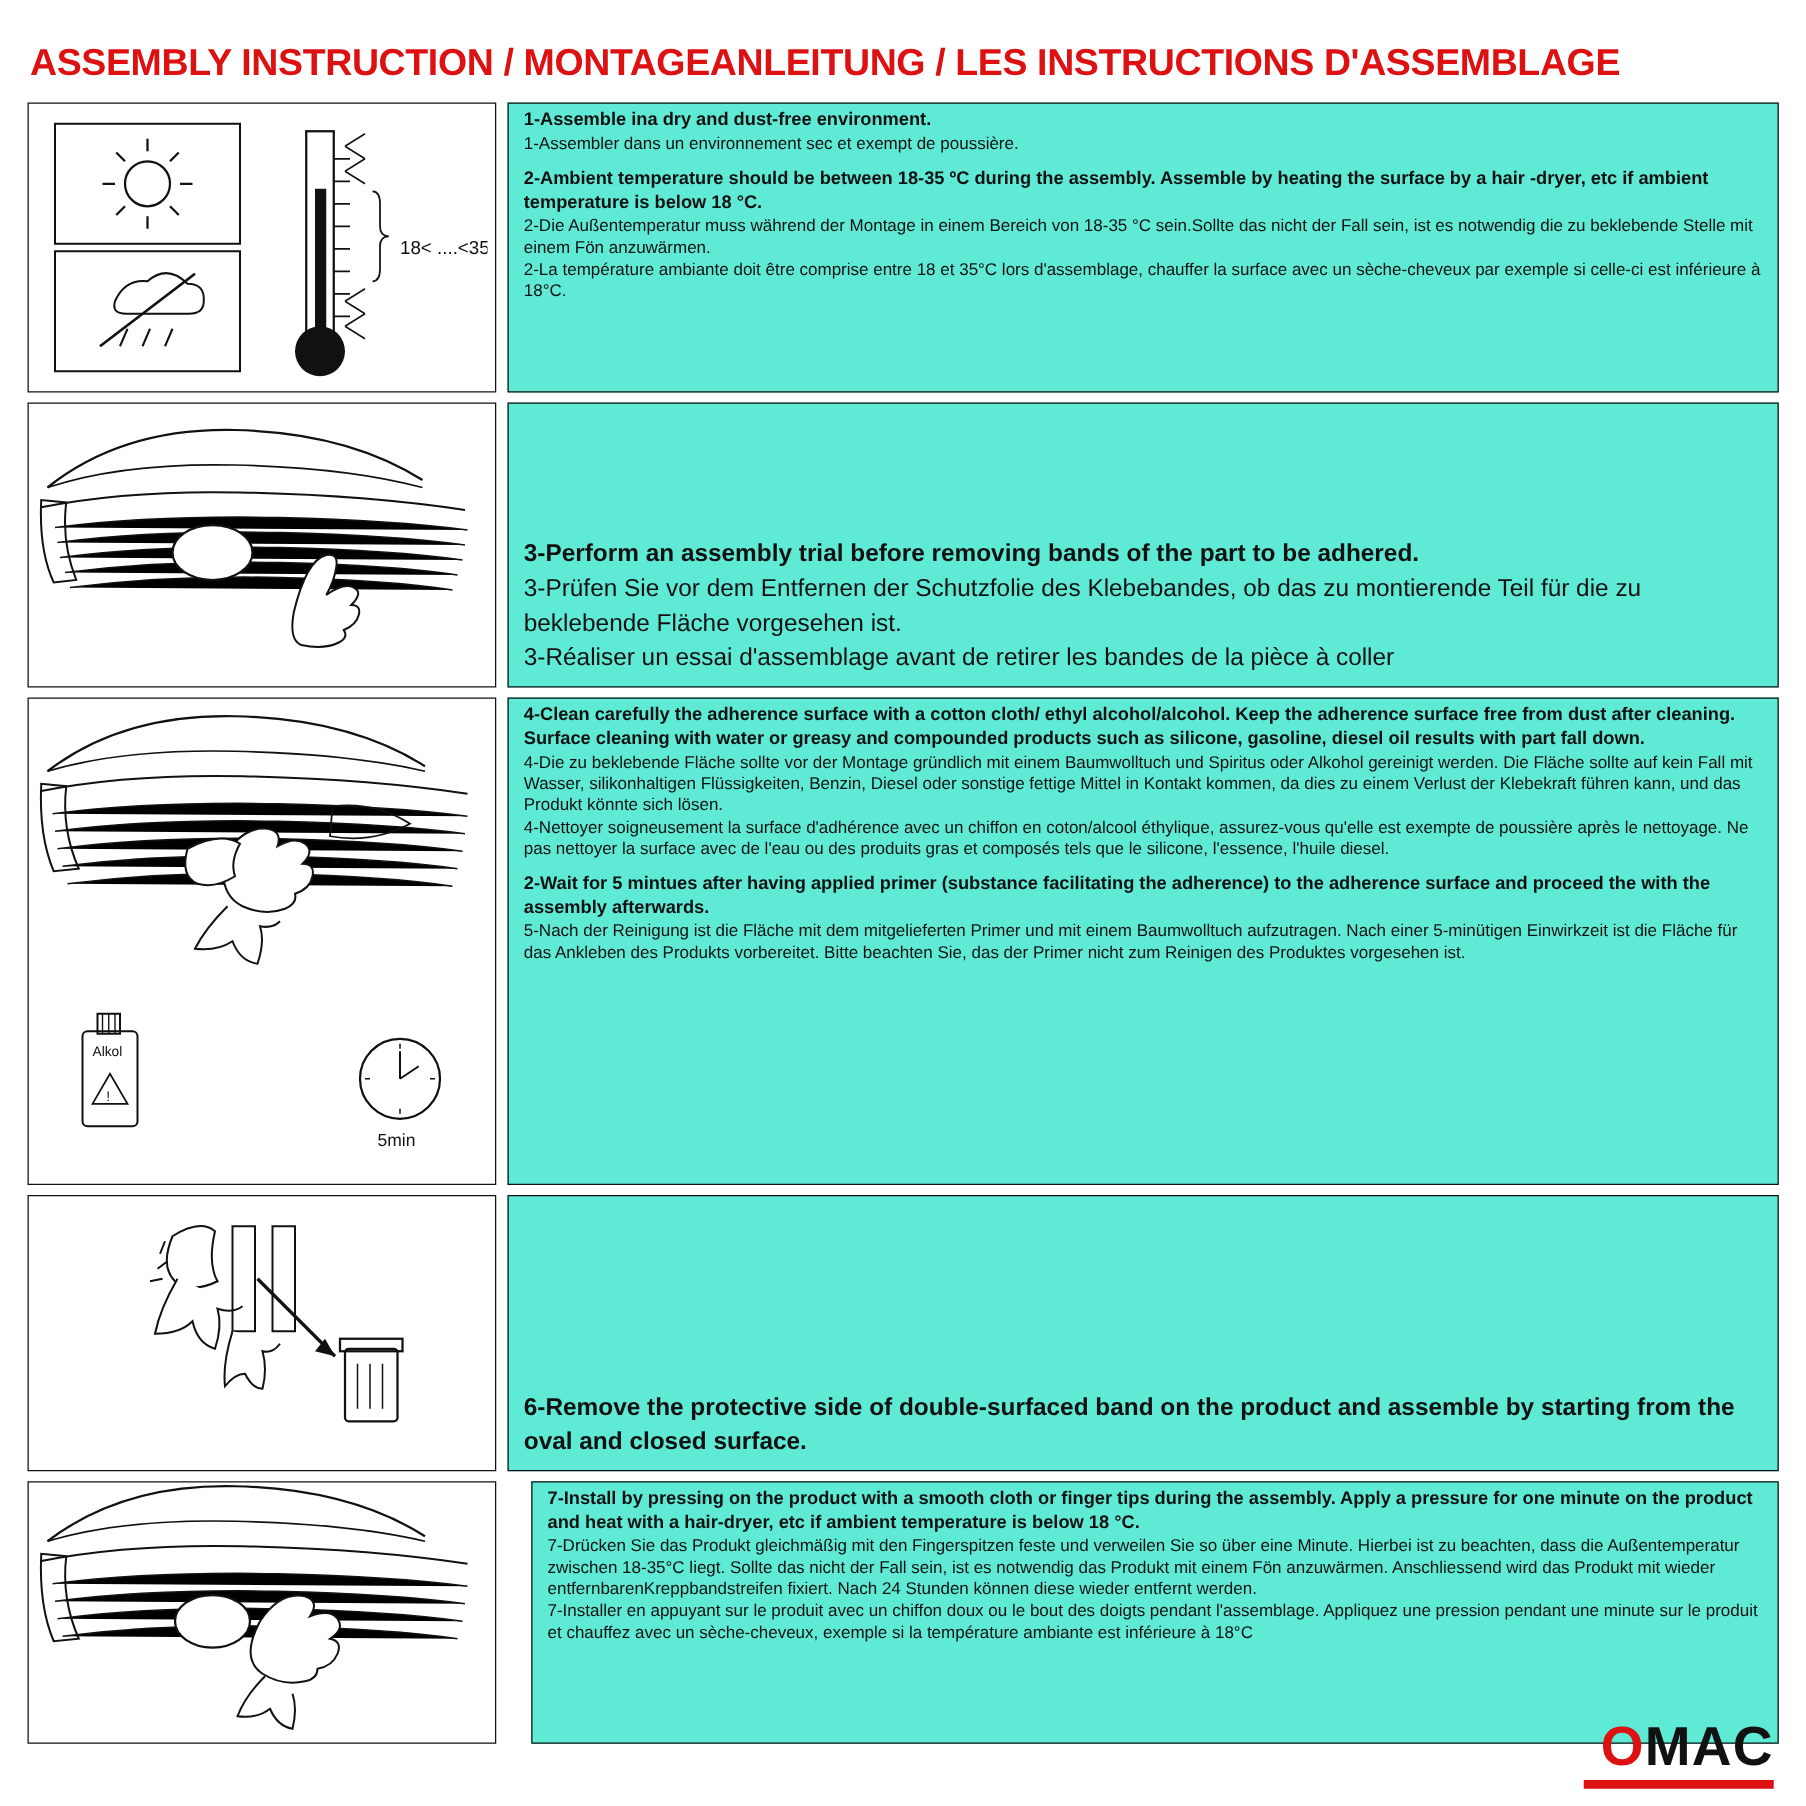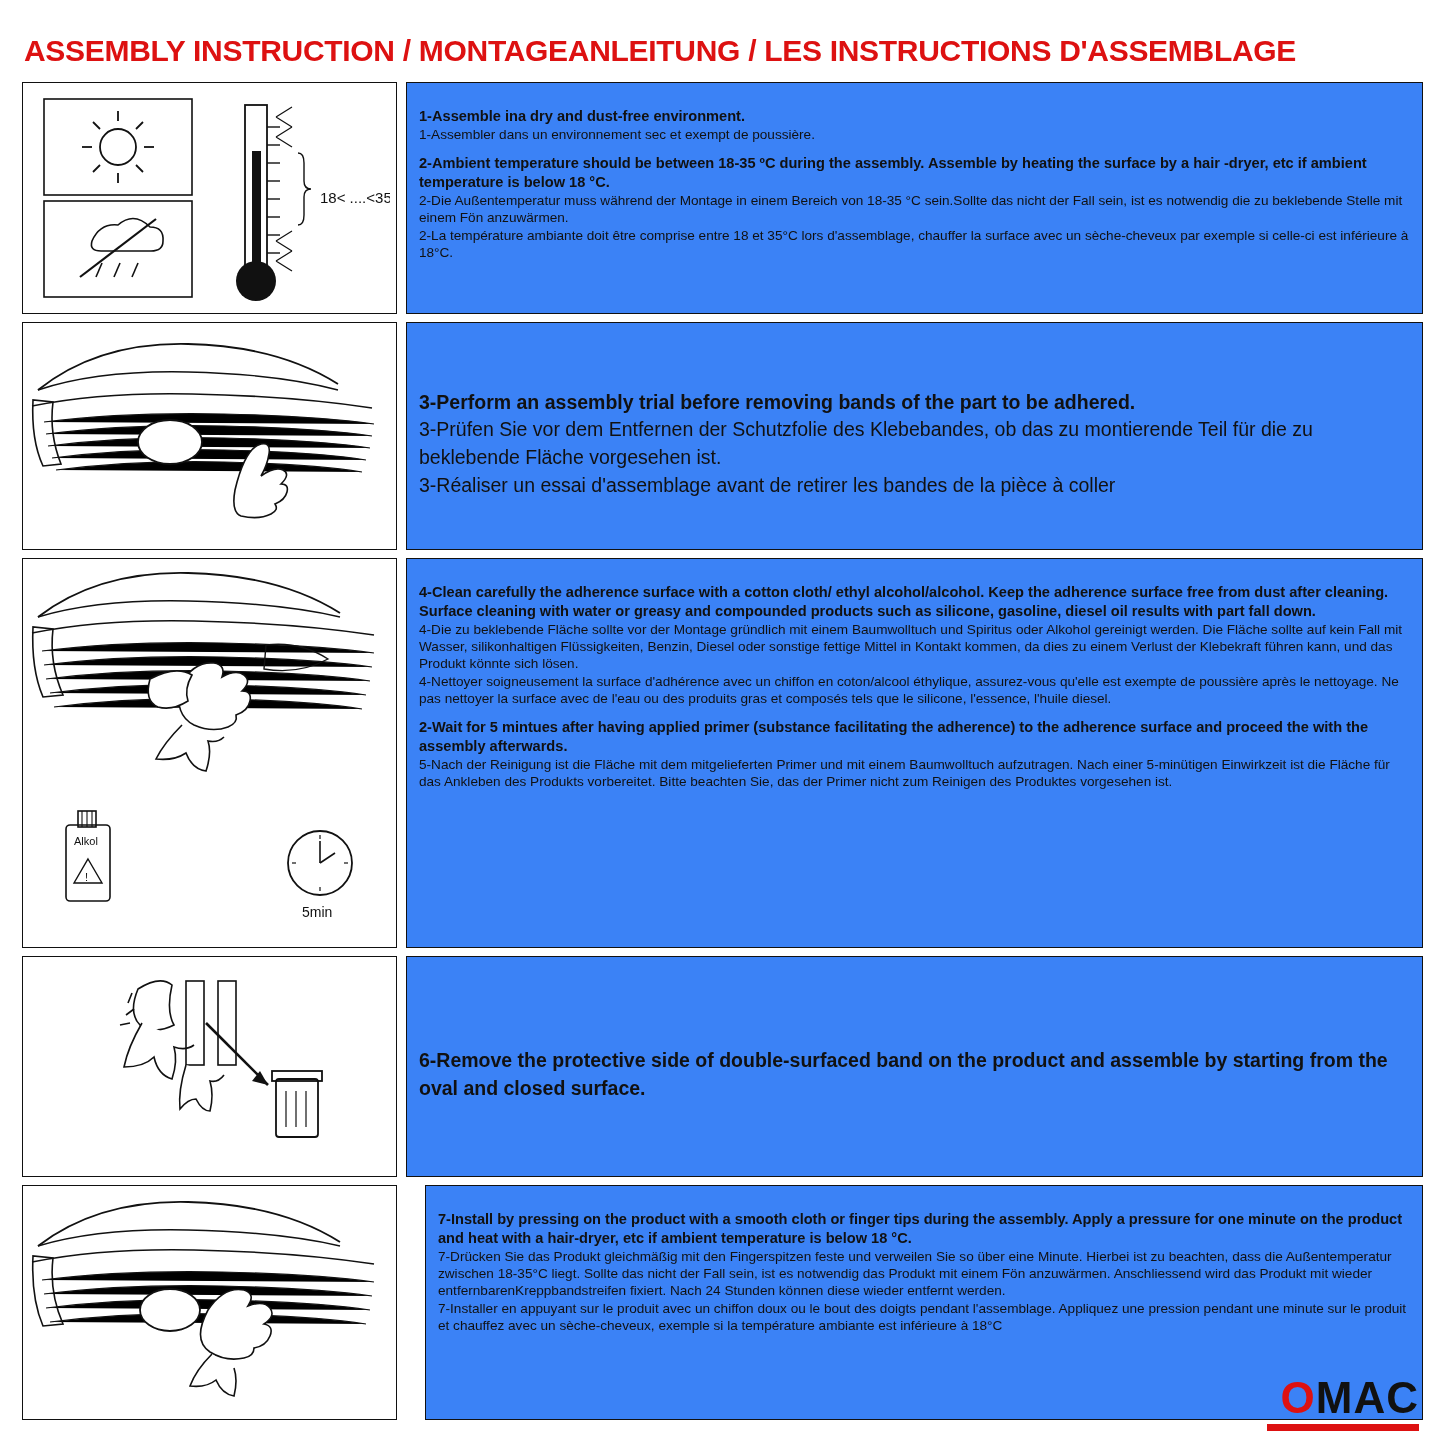--- a/index.html
+++ b/index.html
@@ -11,38 +11,38 @@
     white-space:nowrap;margin:16px 0 14px 2px;
   }
 
   .rows{display:flex;flex-direction:column;gap:8px;}
   .row{display:flex;gap:9px;align-items:stretch;}
   .cell-img{
     width:375px;border:1.5px solid #111;box-sizing:border-box;background:#fff;
     display:flex;align-items:center;justify-content:center;position:relative;
   }
   .cell-txt{
-    flex:1;border:1.5px solid #111;box-sizing:border-box;background:#3b82f6;
-    padding:24px 12px 8px 12px;
-  }
-  .cell-txt.center{display:flex;flex-direction:column;justify-content:center;}
+    flex:1;border:1.5px solid #111;box-sizing:border-box;background:#5eead4;
+    padding:4px 12px 8px 12px;
+  }
+  .cell-txt.center{display:flex;flex-direction:column;justify-content:flex-end;}
 
   .b{font-weight:bold;}
   p{margin:0;}
   .t13{font-size:13.6px;line-height:1.27;}
   .t14{font-size:14.6px;line-height:1.3;}
   .t19{font-size:19.5px;line-height:1.42;}
   .gap{height:11px;}
 
   
   .r1{height:232px;}
   .r2{height:228px;}
   .r3{height:390px;}
   .r4{height:221px;}
-  .r5{height:235px;gap:28px;}
+  .r5{height:210px;gap:28px;}
 
   svg{display:block;}
 
   .footer{
     position:absolute;right:26px;bottom:14px;display:flex;align-items:center;
   }
   .logo{
     font-size:44px;font-weight:bold;letter-spacing:1px;color:#111;line-height:1;
     display:flex;align-items:center;
   }

